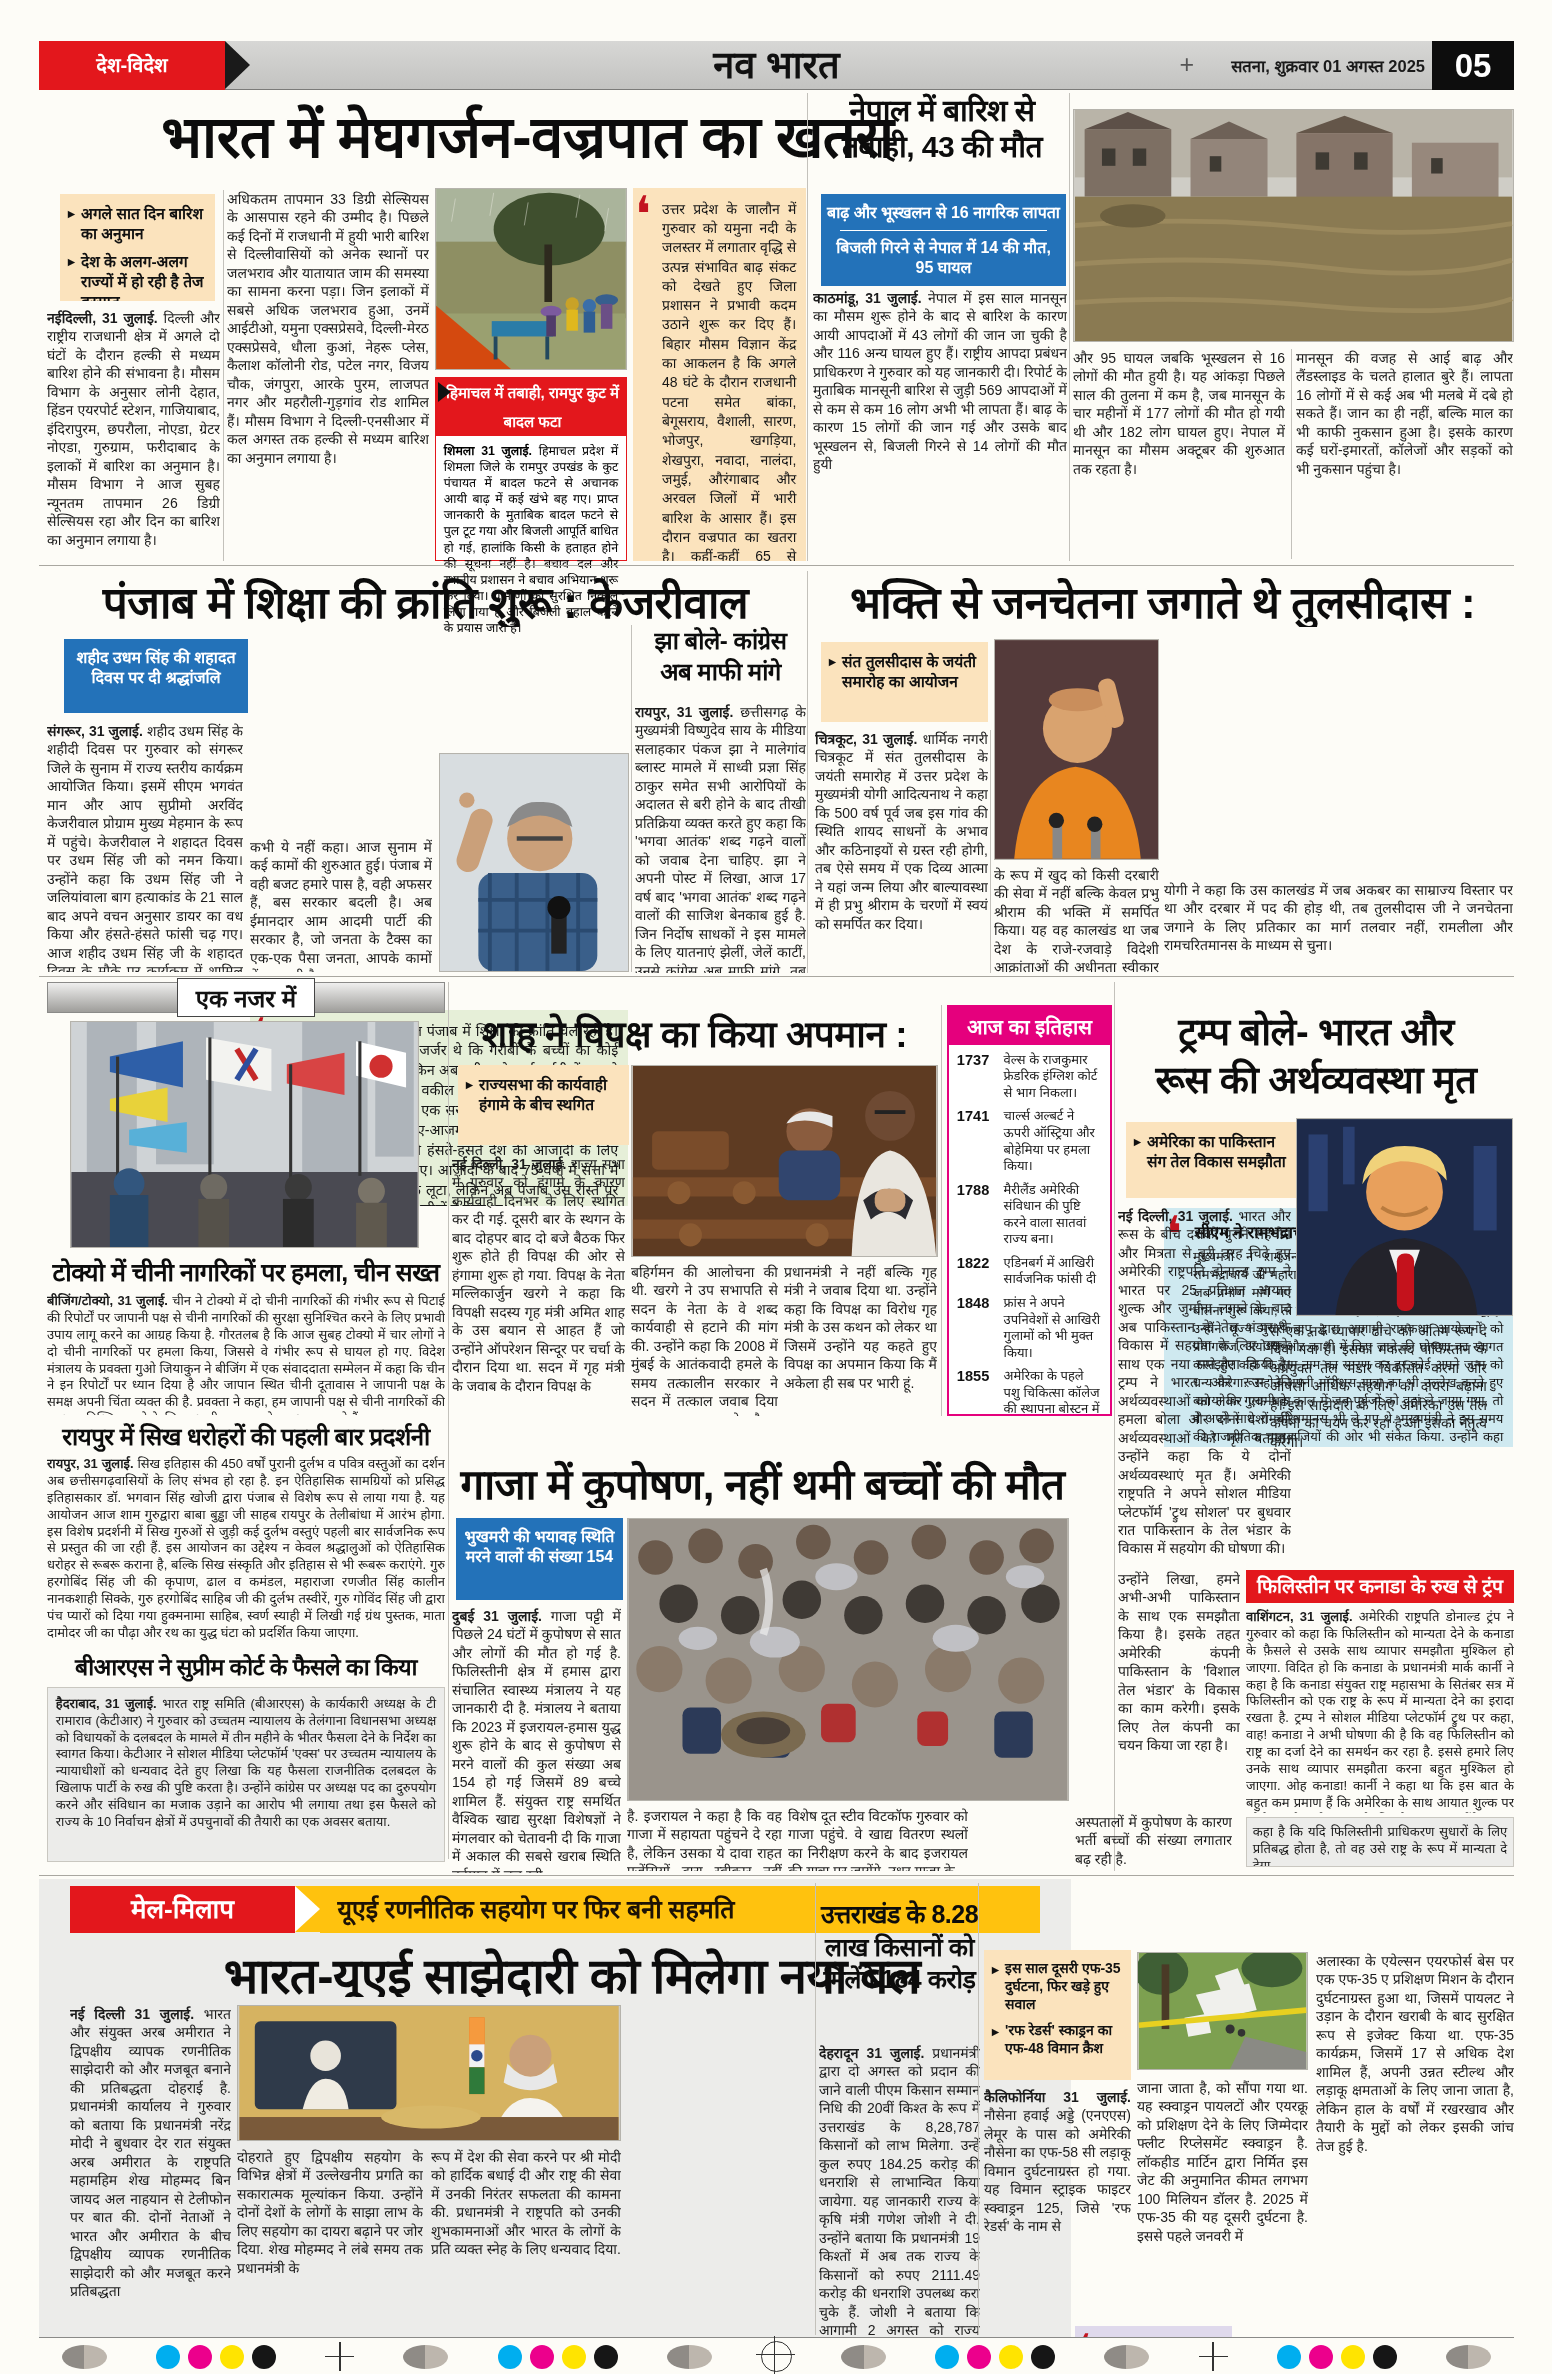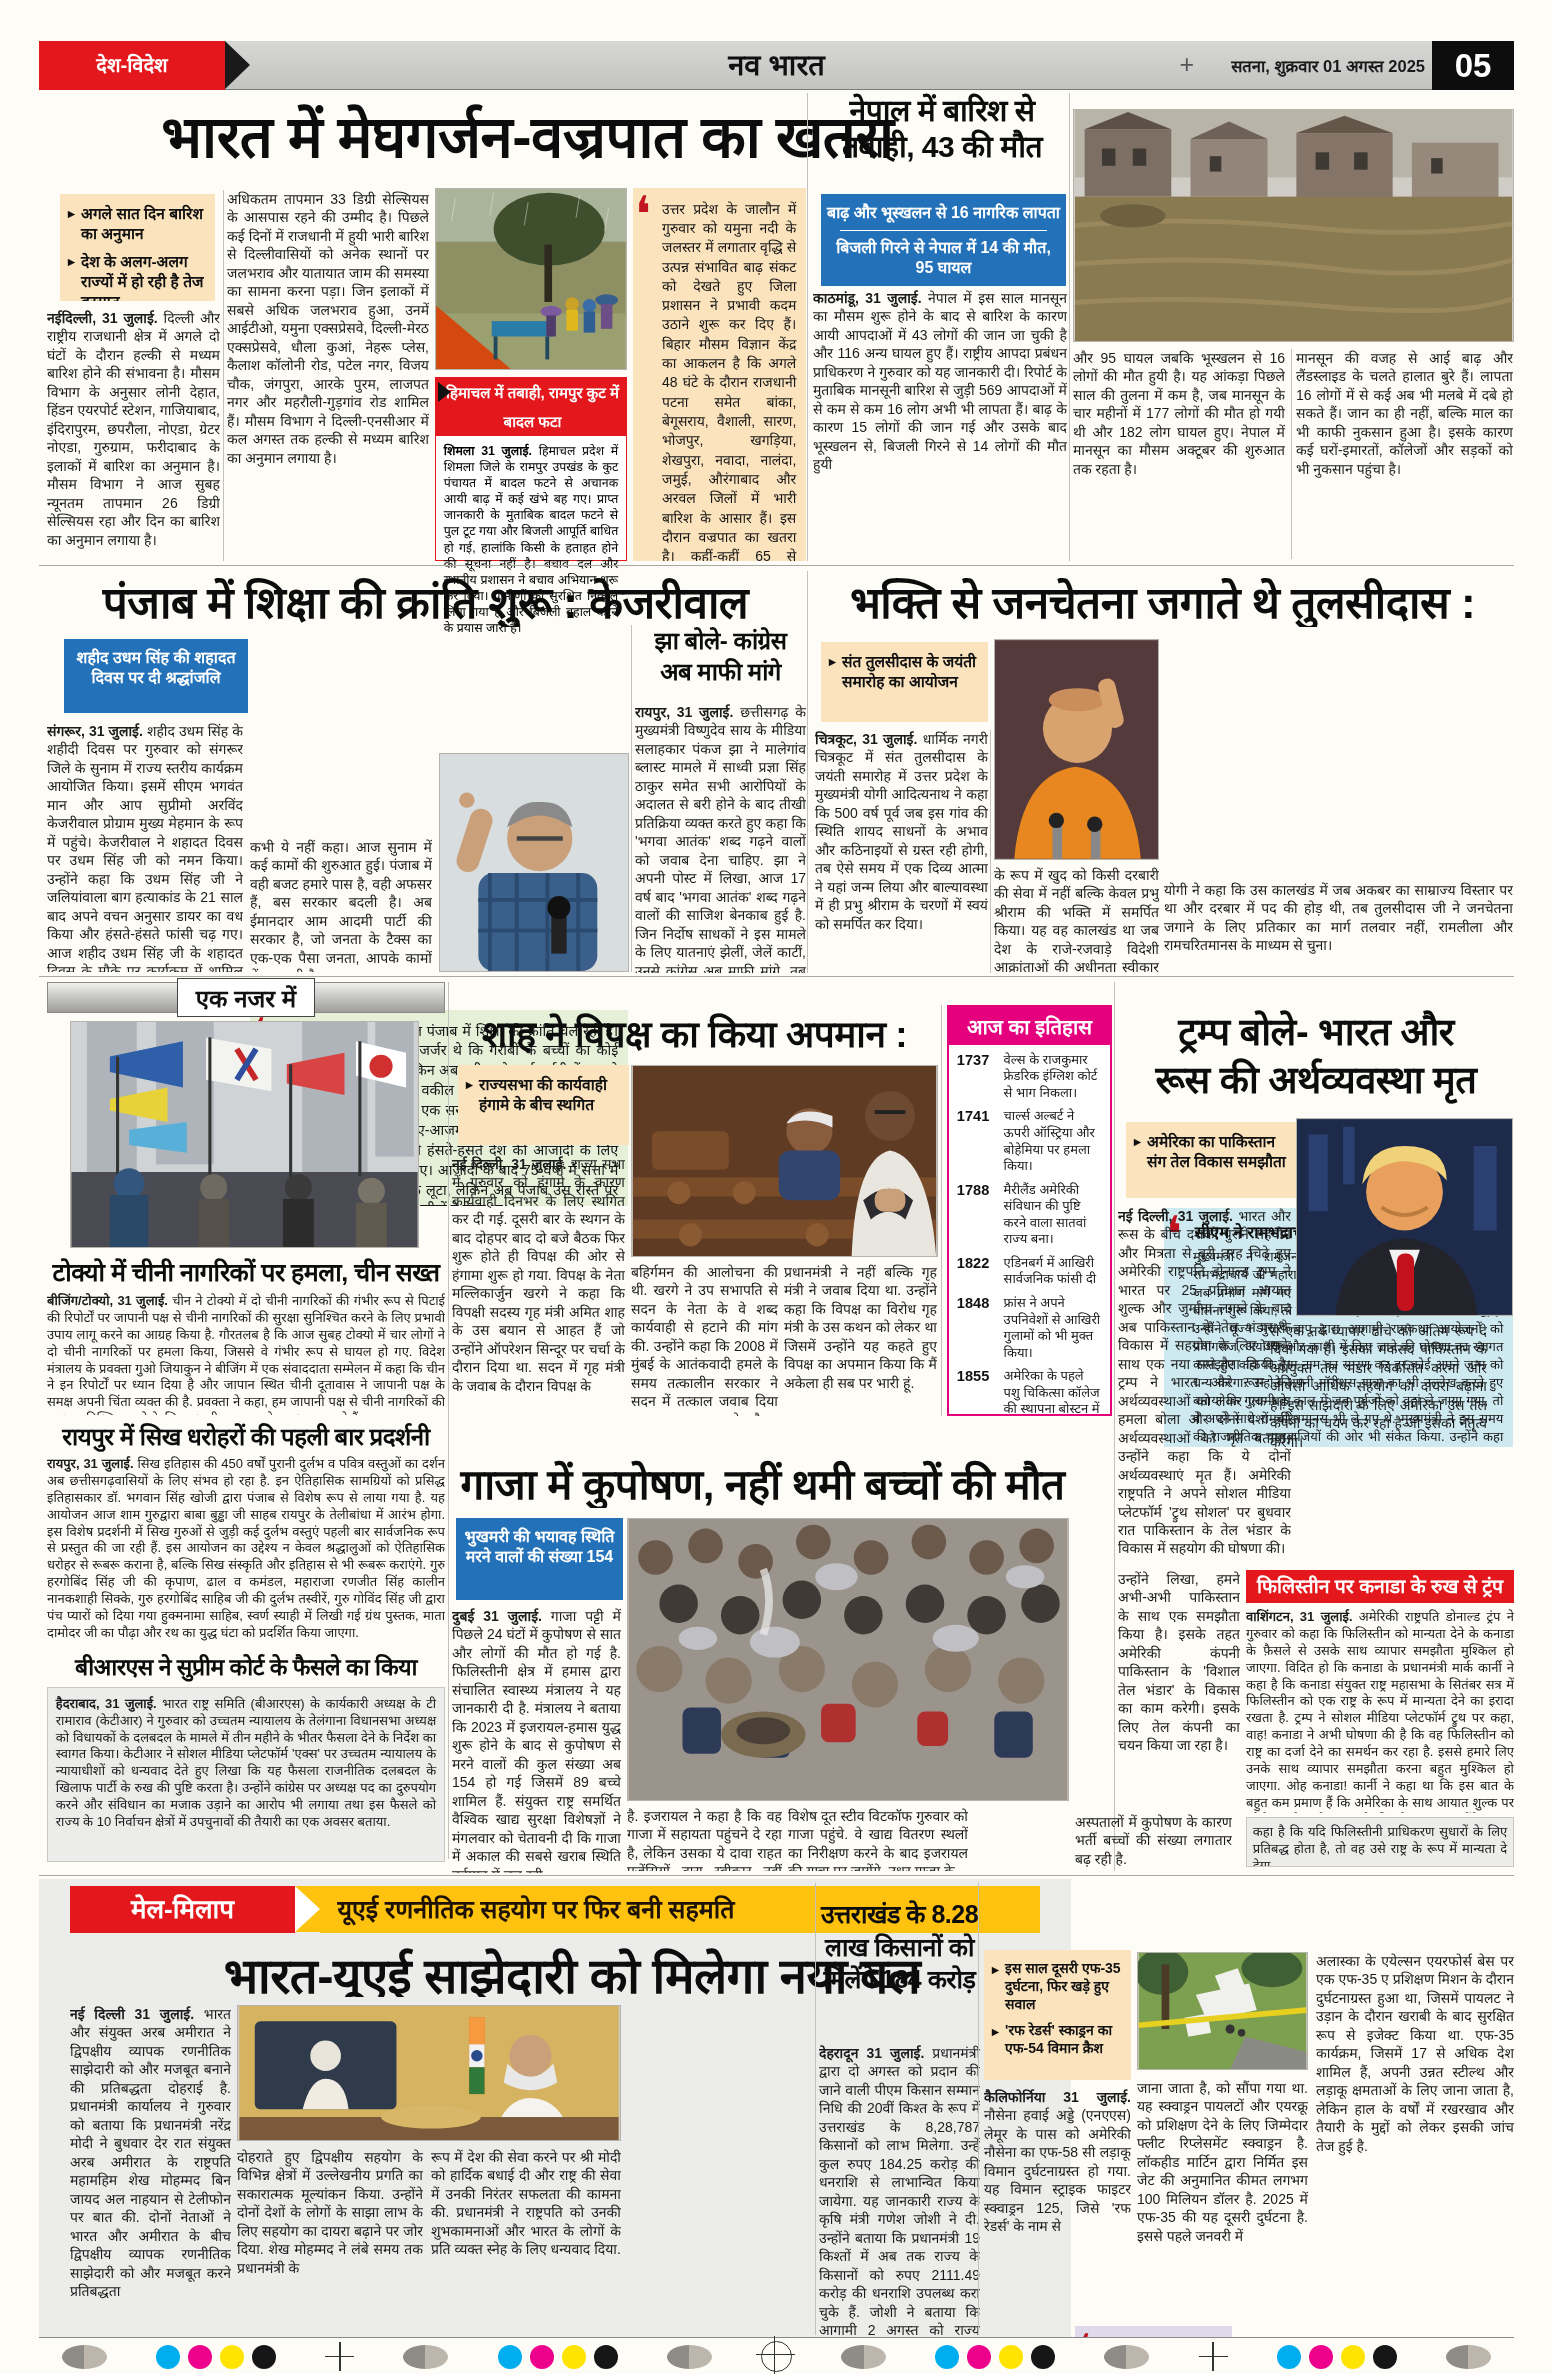--- a/index.html
+++ b/index.html
@@ -27,21 +27,21 @@
   .quote .qtitle{font-weight:700;font-size:16.5px;text-align:center;margin-bottom:5.8px;color:#0c0c0c}
   .vrule{position:absolute;width:1px;background:#c3c1bb}
   .hrule{position:absolute;height:1px;background:#a9a7a0}
   .redbar{background:var(--accent-red);color:#fff;font-weight:700;text-align:center;overflow:hidden}
   .photo{position:absolute;overflow:hidden;background:#cfcdc6;border:1px solid #b5b3ac}
   .photo svg{display:block;width:100%;height:100%}
   
   .mast{position:absolute;left:39px;top:41px;width:1475px;height:49px;background:linear-gradient(180deg,#d7d7d5,#c3c3c1);border-bottom:1.9px solid #7b7b79}
   .mast .tag{position:absolute;left:0;top:0;width:186px;height:49px;background:var(--accent-red);color:#fff;font-weight:700;font-size:20px;line-height:49px;text-align:center}
   .mast .tag-arrow{position:absolute;left:186px;top:0;width:0;height:0;border-top:24px solid transparent;border-bottom:24px solid transparent;border-left:25px solid #1a1a1a}
-  .mast .paper{position:absolute;left:0;right:0;top:0;height:49px;line-height:49px;text-align:center;font-weight:700;font-size:29px;color:#101010}
+  .mast .paper{position:absolute;left:0;right:0;top:0;height:49px;line-height:49px;text-align:center;font-weight:700;font-size:38px;color:#101010}
   .mast .plus{position:absolute;right:320px;top:0;height:49px;line-height:47px;font-size:25px;color:#555}
   .mast .date{position:absolute;right:89px;top:0;height:49px;line-height:50px;font-weight:700;font-size:16.5px;color:#1a1a1a}
   .mast .pn{position:absolute;right:0;top:0;width:82px;height:49px;background:#0d0d0d;color:#fff;font-weight:700;font-size:33px;line-height:49px;text-align:center}
   
   .hima{border:1.9px solid var(--accent-red);background:#fff}
   .hima .hd{position:relative;background:var(--accent-red);color:#fff;font-weight:700;font-size:15px;line-height:29px;text-align:center;padding-left:3px}
   .hima .hd .blk{position:absolute;left:1.9px;top:3.9px;width:0;height:0;border-top:10.7px solid transparent;border-bottom:10.7px solid transparent;border-left:13.6px solid #111}
   .hima .bd{padding:6.8px 7.8px;font-size:12.4px;line-height:1.3;text-align:justify}
   
   .hist{border:2.9px solid var(--magenta);background:#fff;overflow:hidden}
@@ -505,21 +505,21 @@
   <div class="abs hl" style="left:819px;top:1898px;width:161px;height:140px;font-size:25px;line-height:1.3">उत्तराखंड के 8.28 लाख किसानों को मिलेंगे 184 करोड़</div>
   <div class="abs bt" style="left:819px;top:2044px;width:161px;height:291px"><b class="dl">देहरादून 31 जुलाई.</b> <span>प्रधानमंत्री द्वारा दो अगस्त को प्रदान की जाने वाली पीएम किसान सम्मान निधि की 20वीं किश्त के रूप में उत्तराखंड के 8,28,787 किसानों को लाभ मिलेगा. उन्हें कुल रुपए 184.25 करोड़ की धनराशि से लाभान्वित किया जायेगा. यह जानकारी राज्य के कृषि मंत्री गणेश जोशी ने दी. उन्होंने बताया कि प्रधानमंत्री 19 किश्तों में अब तक राज्य के किसानों को रुपए 2111.49 करोड़ की धनराशि उपलब्ध करा चुके हैं. जोशी ने बताया कि आगामी 2 अगस्त को राज्य स्तरीय कार्यक्रम देहरादून में आयोजित किया जाएगा.</span></div>
 
   <div class="abs kick" style="left:984px;top:1950px;width:147px;height:130px">
     <div class="it" style="font-size:14px">
         <span class="tri">▶</span>
         <span>इस साल दूसरी एफ-35 दुर्घटना, फिर खड़े हुए सवाल</span>
       </div>
     <div class="it" style="font-size:14px">
         <span class="tri">▶</span>
-        <span>'रफ रेडर्स' स्काड्रन का एफ-54 विमान क्रैश</span>
+        <span>'रफ रेडर्स' स्काड्रन का एफ-48 विमान क्रैश</span>
       </div>
   </div>
   <div class="photo" style="left:1137px;top:1952px;width:171px;height:118px">
     <svg viewBox="0 0 88 61">
       <rect width="88" height="61" fill="#7da050"></rect>
       <g fill="#3f5f35">
           <ellipse cx="12" cy="10" rx="14" ry="12"></ellipse>
           <ellipse cx="70" cy="8" rx="16" ry="10"></ellipse>
         </g>
       <rect x="12" y="6" width="4" height="34" fill="#4a3a26"></rect>

